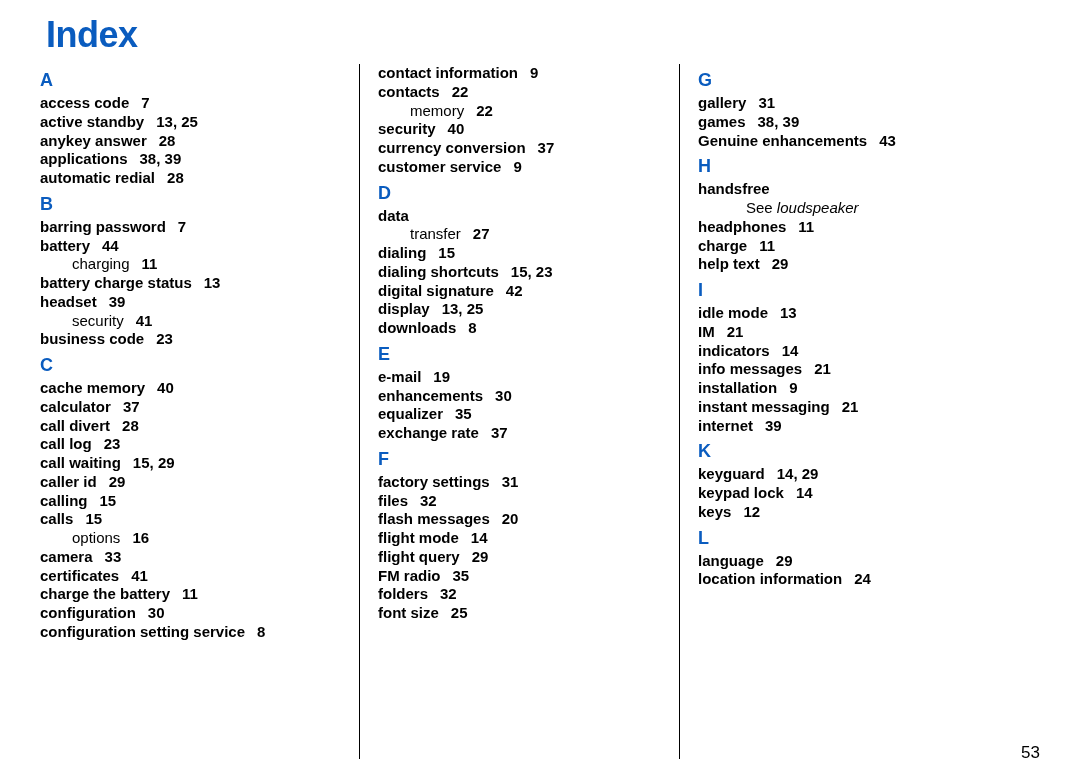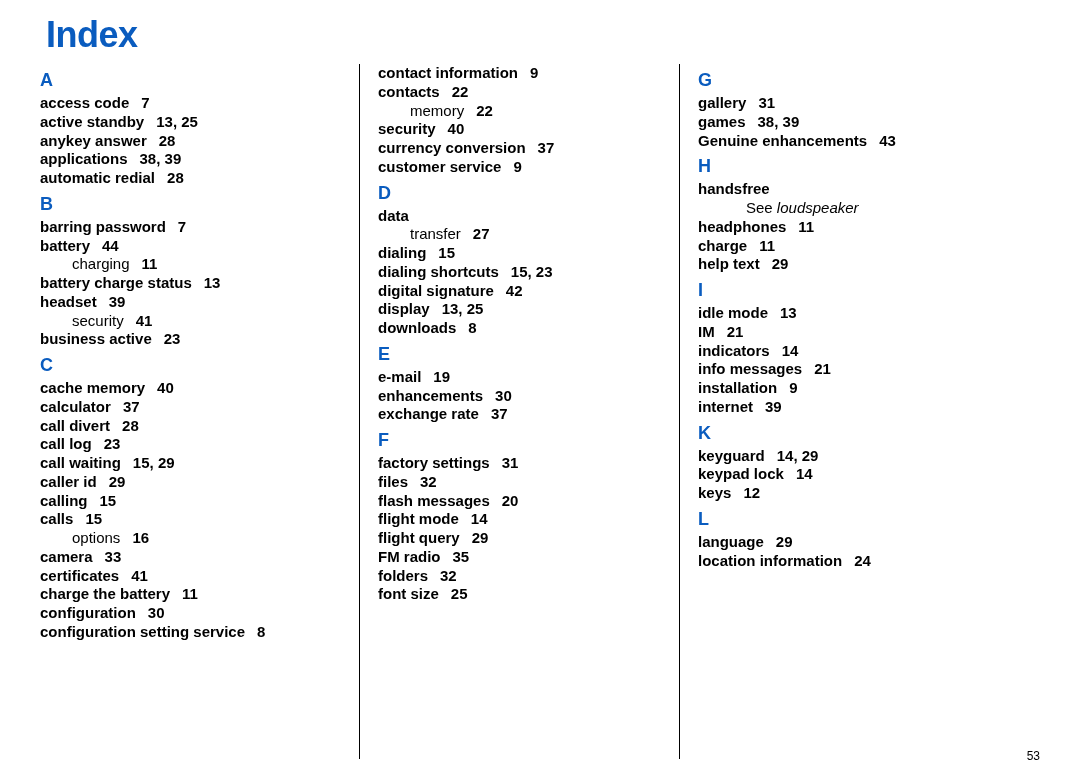--- a/index.html
+++ b/index.html
@@ -51,21 +51,21 @@
     .sub {
       font-weight: 400;
       padding-left: 32px;
     }
     .sub.see { padding-left: 48px; }
     .italic { font-style: italic; }
     .pagenum {
       position: absolute;
       right: 40px;
       bottom: 16px;
-      font-size: 12px;
+      font-size: 17px;
       font-weight: 400;
     }
   </style>
 </head>
 <body>
 
 <h1 class="title">Index</h1>
 
 <div class="columns">
   <div class="col">
@@ -75,21 +75,21 @@
       <div class="entry"><span>anykey answer</span><span class="pages">28</span></div>
       <div class="entry"><span>applications</span><span class="pages">38, 39</span></div>
       <div class="entry"><span>automatic redial</span><span class="pages">28</span></div>
       <div class="section-letter">B</div>
       <div class="entry"><span>barring password</span><span class="pages">7</span></div>
       <div class="entry"><span>battery</span><span class="pages">44</span></div>
       <div class="entry sub"><span>charging</span><span class="pages">11</span></div>
       <div class="entry"><span>battery charge status</span><span class="pages">13</span></div>
       <div class="entry"><span>headset</span><span class="pages">39</span></div>
       <div class="entry sub"><span>security</span><span class="pages">41</span></div>
-      <div class="entry"><span>business active</span><span class="pages">23</span></div>
+      <div class="entry"><span>business code</span><span class="pages">23</span></div>
       <div class="section-letter">C</div>
       <div class="entry"><span>cache memory</span><span class="pages">40</span></div>
       <div class="entry"><span>calculator</span><span class="pages">37</span></div>
       <div class="entry"><span>call divert</span><span class="pages">28</span></div>
       <div class="entry"><span>call log</span><span class="pages">23</span></div>
       <div class="entry"><span>call waiting</span><span class="pages">15, 29</span></div>
       <div class="entry"><span>caller id</span><span class="pages">29</span></div>
       <div class="entry"><span>calling</span><span class="pages">15</span></div>
       <div class="entry"><span>calls</span><span class="pages">15</span></div>
       <div class="entry sub"><span>options</span><span class="pages">16</span></div>
@@ -110,20 +110,21 @@
       <div class="entry"><span>data</span></div>
       <div class="entry sub"><span>transfer</span><span class="pages">27</span></div>
       <div class="entry"><span>dialing</span><span class="pages">15</span></div>
       <div class="entry"><span>dialing shortcuts</span><span class="pages">15, 23</span></div>
       <div class="entry"><span>digital signature</span><span class="pages">42</span></div>
       <div class="entry"><span>display</span><span class="pages">13, 25</span></div>
       <div class="entry"><span>downloads</span><span class="pages">8</span></div>
       <div class="section-letter">E</div>
       <div class="entry"><span>e-mail</span><span class="pages">19</span></div>
       <div class="entry"><span>enhancements</span><span class="pages">30</span></div>
+      <div class="entry"><span>equalizer</span><span class="pages">35</span></div>
       <div class="entry"><span>exchange rate</span><span class="pages">37</span></div>
       <div class="section-letter">F</div>
       <div class="entry"><span>factory settings</span><span class="pages">31</span></div>
       <div class="entry"><span>files</span><span class="pages">32</span></div>
       <div class="entry"><span>flash messages</span><span class="pages">20</span></div>
       <div class="entry"><span>flight mode</span><span class="pages">14</span></div>
       <div class="entry"><span>flight query</span><span class="pages">29</span></div>
       <div class="entry"><span>FM radio</span><span class="pages">35</span></div>
       <div class="entry"><span>folders</span><span class="pages">32</span></div>
       <div class="entry"><span>font size</span><span class="pages">25</span></div>
@@ -138,20 +139,21 @@
       <div class="entry sub see"><span style="font-weight: 400;">See </span><span class="italic" style="font-weight: 400;">loudspeaker</span></div>
       <div class="entry"><span>headphones</span><span class="pages">11</span></div>
       <div class="entry"><span>charge</span><span class="pages">11</span></div>
       <div class="entry"><span>help text</span><span class="pages">29</span></div>
       <div class="section-letter">I</div>
       <div class="entry"><span>idle mode</span><span class="pages">13</span></div>
       <div class="entry"><span>IM</span><span class="pages">21</span></div>
       <div class="entry"><span>indicators</span><span class="pages">14</span></div>
       <div class="entry"><span>info messages</span><span class="pages">21</span></div>
       <div class="entry"><span>installation</span><span class="pages">9</span></div>
+      <div class="entry"><span>instant messaging</span><span class="pages">21</span></div>
       <div class="entry"><span>internet</span><span class="pages">39</span></div>
       <div class="section-letter">K</div>
       <div class="entry"><span>keyguard</span><span class="pages">14, 29</span></div>
       <div class="entry"><span>keypad lock</span><span class="pages">14</span></div>
       <div class="entry"><span>keys</span><span class="pages">12</span></div>
       <div class="section-letter">L</div>
       <div class="entry"><span>language</span><span class="pages">29</span></div>
       <div class="entry"><span>location information</span><span class="pages">24</span></div>
     </div>
 </div>

